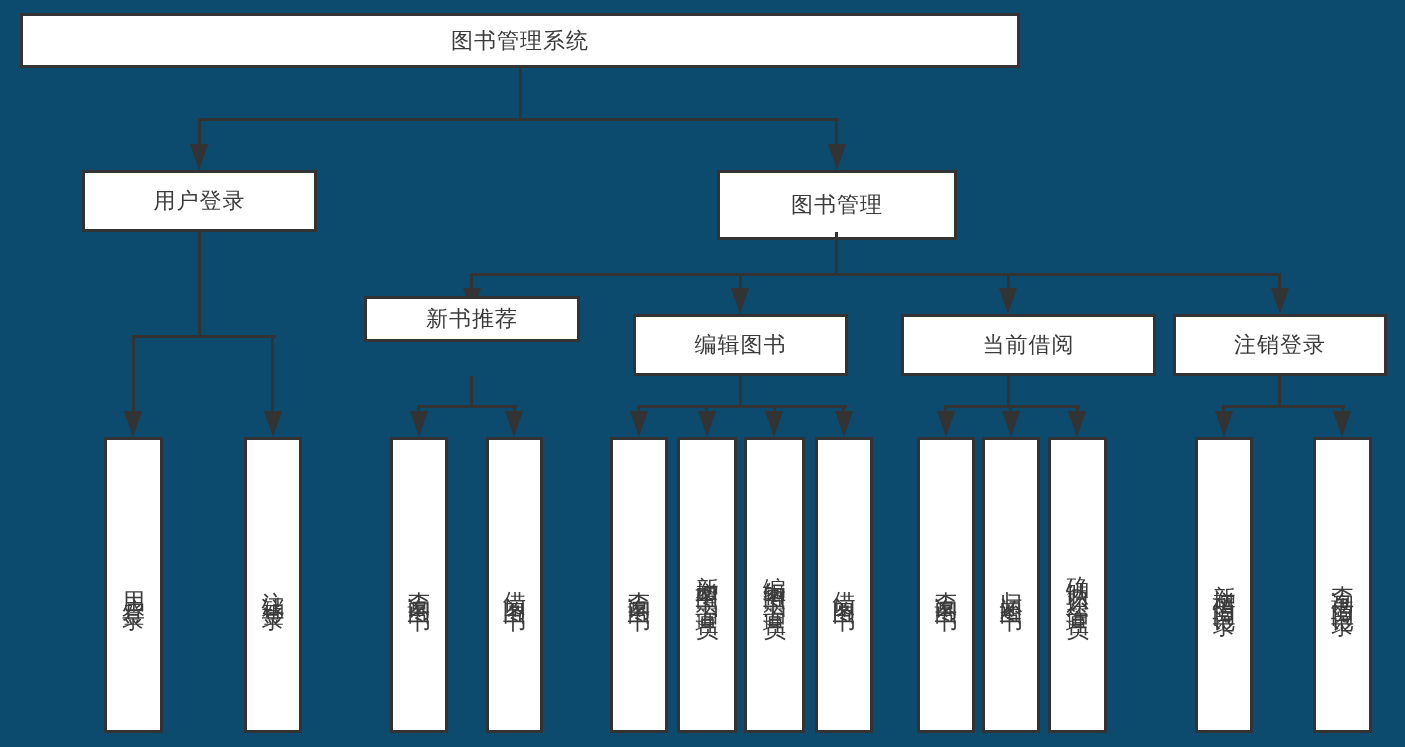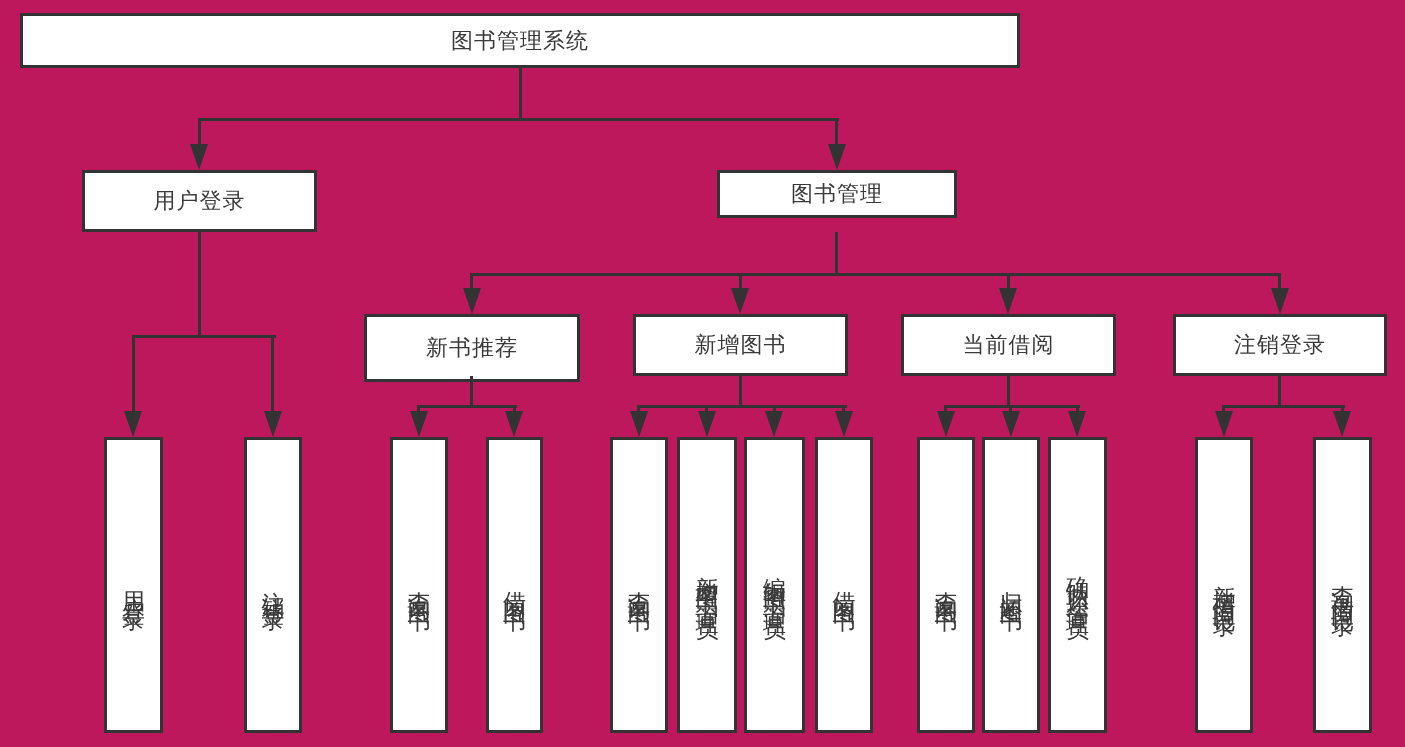--- a/index.html
+++ b/index.html
@@ -1,17 +1,17 @@
 <!DOCTYPE html>
 <html><head>
 <meta charset="utf-8">
 <style>
   html,body{margin:0;padding:0;background:#ffffff;}
   .canvas{
-    position:relative;width:1405px;height:747px;background:#be185d;overflow:hidden;
+    position:relative;width:1405px;height:747px;background:#0c4a6e;overflow:hidden;
     font-family:"Liberation Sans","DejaVu Sans",sans-serif;
     text-align:center;
   }
   
   .box{
     position:absolute;box-sizing:border-box;border:3px solid #333333;background:#ffffff;
     display:flex;align-items:center;justify-content:center;
     color:#3a3a3a;font-size:22px;letter-spacing:1px;
   }
   
@@ -52,21 +52,21 @@
   <div class="vl" style="left:519px;top:66px;height:54px;"></div>
   <div class="hl" style="left:198px;top:118px;width:641px;"></div>
   <div class="vl" style="left:198px;top:118px;height:28px;"></div>
   <div class="ar" style="left:190px;top:144px;"></div>
   <div class="vl" style="left:835px;top:118px;height:28px;"></div>
   <div class="ar" style="left:828px;top:144px;"></div>
 
   <div class="box" style="left:82px;top:170px;width:235px;height:62px;">
     <span>用户登录</span>
   </div>
-  <div class="box" style="left:717px;top:170px;width:240px;height:48px;">
+  <div class="box" style="left:717px;top:170px;width:240px;height:70px;">
     <span>图书管理</span>
   </div>
 
   <div class="vl" style="left:198px;top:232px;height:106px;"></div>
   <div class="hl" style="left:132px;top:335px;width:144px;"></div>
   <div class="vl" style="left:132px;top:335px;height:77px;"></div>
   <div class="ar" style="left:124px;top:411px;"></div>
   <div class="vl" style="left:271px;top:335px;height:77px;"></div>
   <div class="ar" style="left:264px;top:411px;"></div>
 
@@ -74,27 +74,27 @@
   <div class="hl" style="left:470px;top:273px;width:811px;"></div>
   <div class="vl" style="left:470px;top:273px;height:16px;"></div>
   <div class="ar" style="left:463px;top:288px;"></div>
   <div class="vl" style="left:739px;top:273px;height:16px;"></div>
   <div class="ar" style="left:731px;top:288px;"></div>
   <div class="vl" style="left:1007px;top:273px;height:16px;"></div>
   <div class="ar" style="left:999px;top:288px;"></div>
   <div class="vl" style="left:1278px;top:273px;height:16px;"></div>
   <div class="ar" style="left:1271px;top:288px;"></div>
 
-  <div class="box" style="left:364px;top:314px;width:216px;height:68px;">
+  <div class="box" style="left:364px;top:296px;width:216px;height:46px;">
     <span>新书推荐</span>
   </div>
   <div class="box" style="left:633px;top:314px;width:215px;height:62px;">
-    <span>新增图书</span>
+    <span>编辑图书</span>
   </div>
-  <div class="box" style="left:901px;top:314px;width:215px;height:62px;">
+  <div class="box" style="left:901px;top:314px;width:255px;height:62px;">
     <span>当前借阅</span>
   </div>
   <div class="box" style="left:1173px;top:314px;width:214px;height:62px;">
     <span>注销登录</span>
   </div>
 
   <div class="vl" style="left:470px;top:376px;height:31px;"></div>
   <div class="vl" style="left:739px;top:376px;height:31px;"></div>
   <div class="vl" style="left:1007px;top:376px;height:31px;"></div>
   <div class="vl" style="left:1278px;top:376px;height:31px;"></div>

